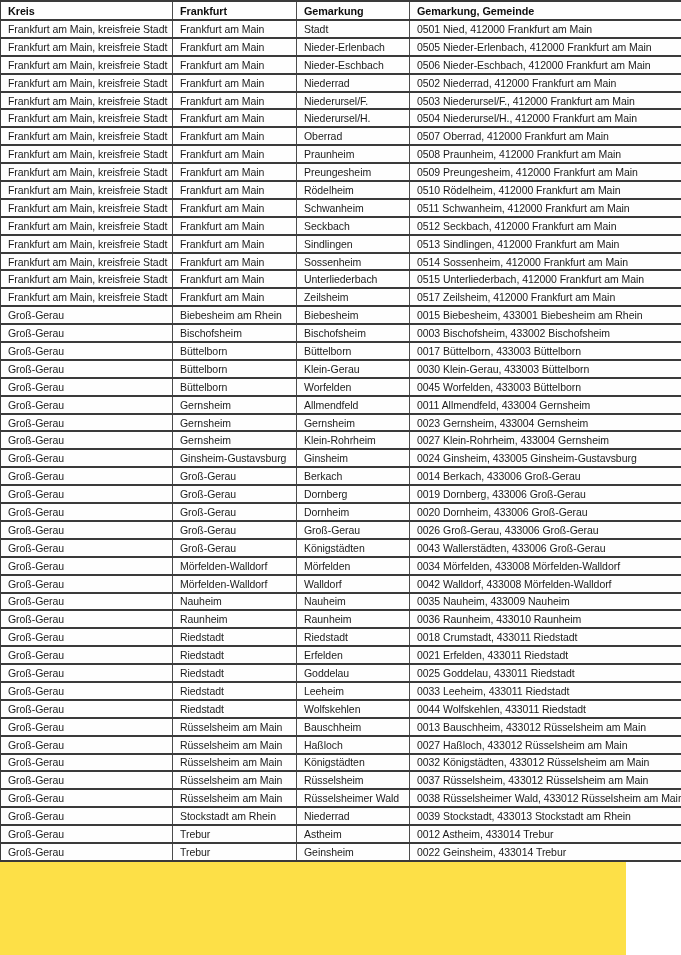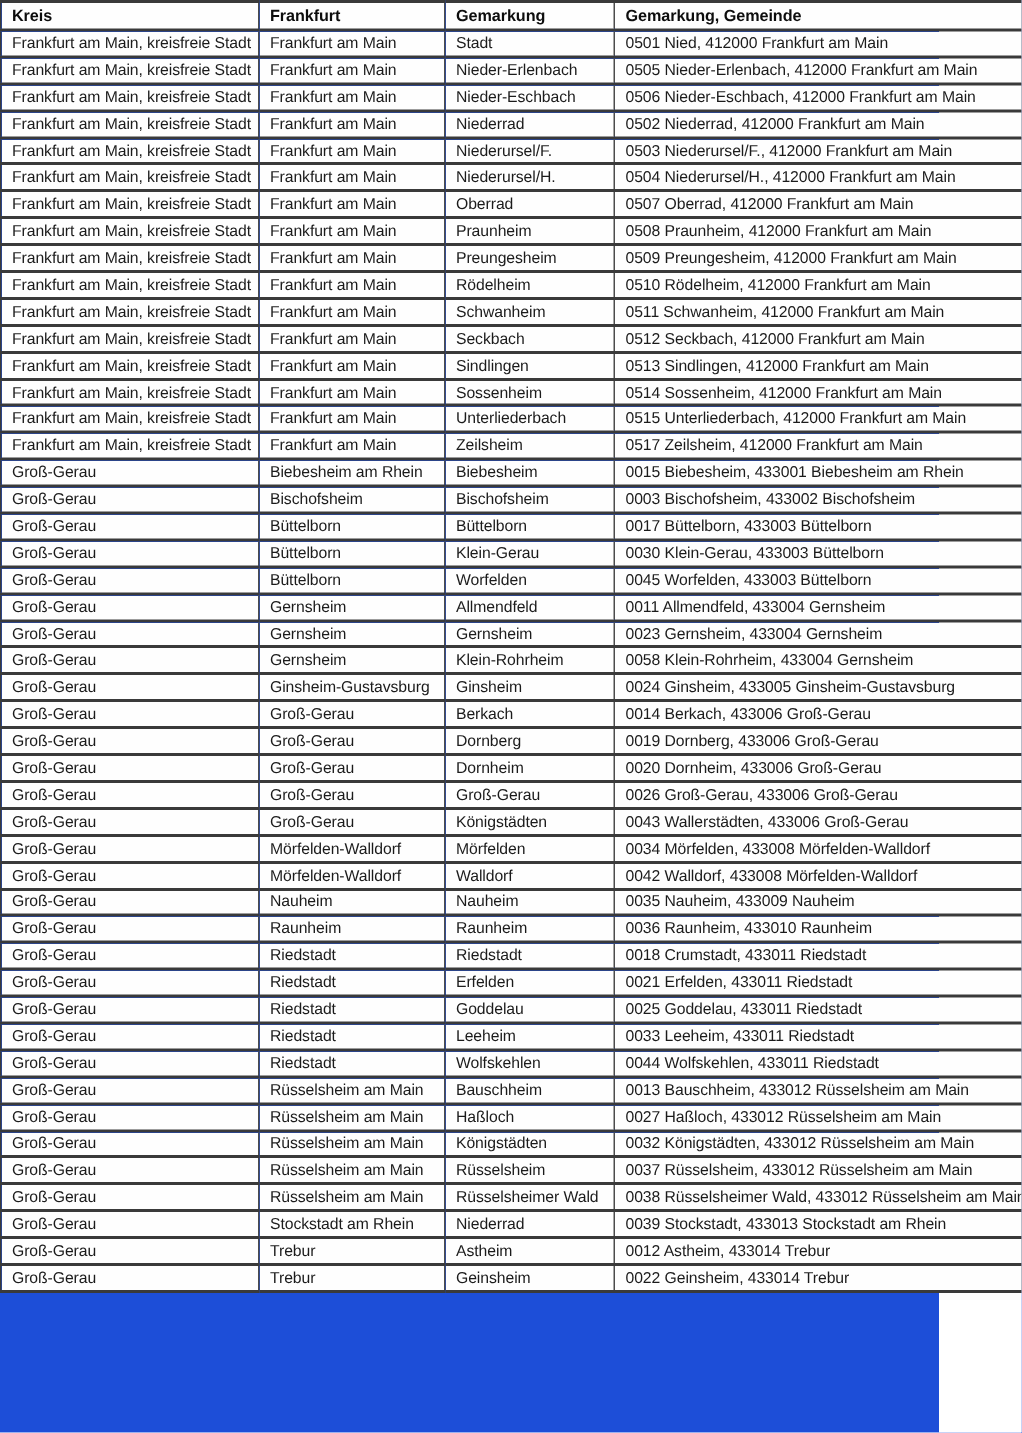--- a/index.html
+++ b/index.html
@@ -6,21 +6,21 @@
     margin: 0;
     padding: 0;
     background: #ffffff;
     width: 681px;
     height: 955px;
     overflow: hidden;
   }
   .page {
     width: 626px;
     height: 955px;
-    background: #1d4ed8;
+    background: #fde047;
     box-sizing: border-box;
     font-family: "Liberation Sans", "DejaVu Sans", sans-serif;
     color: #161616;
   }
   table.gem-table {
     width: 681px;
     border-collapse: collapse;
     table-layout: fixed;
     font-size: 10.5px;
     letter-spacing: -0.05px;
@@ -211,21 +211,21 @@
         <tr>
           <td>Groß-Gerau</td>
           <td>Gernsheim</td>
           <td>Gernsheim</td>
           <td>0023 Gernsheim, 433004 Gernsheim</td>
         </tr>
         <tr>
           <td>Groß-Gerau</td>
           <td>Gernsheim</td>
           <td>Klein-Rohrheim</td>
-          <td>0058 Klein-Rohrheim, 433004 Gernsheim</td>
+          <td>0027 Klein-Rohrheim, 433004 Gernsheim</td>
         </tr>
         <tr>
           <td>Groß-Gerau</td>
           <td>Ginsheim-Gustavsburg</td>
           <td>Ginsheim</td>
           <td>0024 Ginsheim, 433005 Ginsheim-Gustavsburg</td>
         </tr>
         <tr>
           <td>Groß-Gerau</td>
           <td>Groß-Gerau</td>

